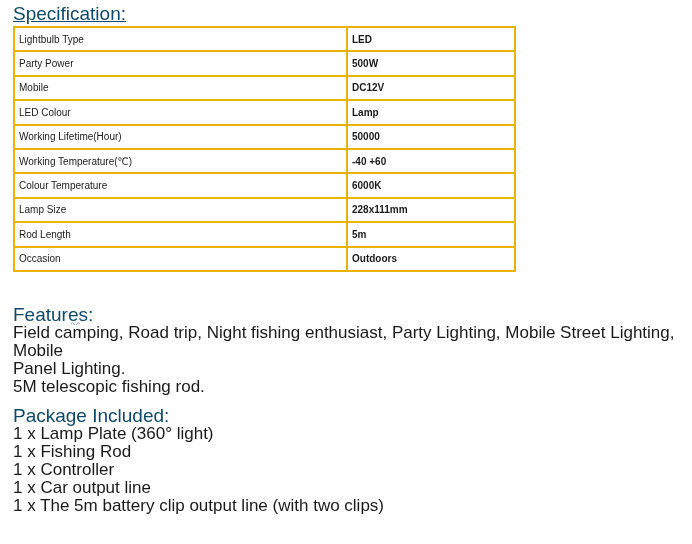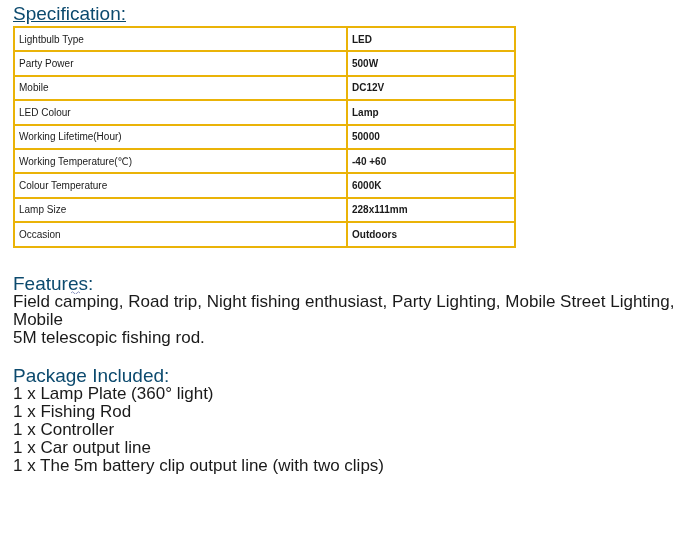--- a/index.html
+++ b/index.html
@@ -43,23 +43,23 @@
     border: 2px solid #eab308;
     height: 24.4px;
     padding: 0 2px 0 4px;
     font-size: 10px;
     vertical-align: middle;
     overflow: hidden;
     white-space: nowrap;
   }
   td.label-cell { width: 333px; }
   td.value-cell { width: 168px; font-weight: bold; }
-  .features-section { margin-top: 27px; }
+  .features-section { margin-top: 34px; }
   .body-line { line-height: 18px; font-size: 17px; }
-  .package-section { margin-top: 20px; }
+  .package-section { margin-top: 11px; }
 </style>
 </head>
 <body>
 
 <div class="page">
 
   <div class="section-heading spec-heading">Specification:</div>
 
   <table class="spec-table">
     <tbody>
@@ -89,34 +89,39 @@
       </tr>
       <tr>
         <td class="label-cell">Colour Temperature</td>
         <td class="value-cell">6000K</td>
       </tr>
       <tr>
         <td class="label-cell">Lamp Size</td>
         <td class="value-cell">228x111mm</td>
       </tr>
       <tr>
+        <td class="label-cell">Rod Length</td>
+        <td class="value-cell">5m</td>
+      </tr>
+      <tr>
         <td class="label-cell">Occasion</td>
         <td class="value-cell">Outdoors</td>
       </tr>
     </tbody>
   </table>
 
   <div class="features-section">
     <span class="features-heading-wrap">
       <span class="section-heading">Features:</span>
       <svg class="squiggle" viewBox="0 0 9 4" xmlns="http://www.w3.org/2000/svg">
         <path d="M0,3 Q1.5,0.5 3,3 T6,3 T9,3" fill="none" stroke="#8b94bd" stroke-width="1"></path>
       </svg>
     </span>
     <div class="body-line">Field camping, Road trip, Night fishing enthusiast, Party Lighting, Mobile Street Lighting, Mobile</div>
+    <div class="body-line">Panel Lighting.</div>
     <div class="body-line">5M telescopic fishing rod.</div>
   </div>
 
   <div class="package-section">
     <div class="section-heading">Package Included:</div>
     <div class="body-line">1 x Lamp Plate (360° light)</div>
     <div class="body-line">1 x Fishing Rod</div>
     <div class="body-line">1 x Controller</div>
     <div class="body-line">1 x Car output line</div>
     <div class="body-line">1 x The 5m battery clip output line (with two clips)</div>

